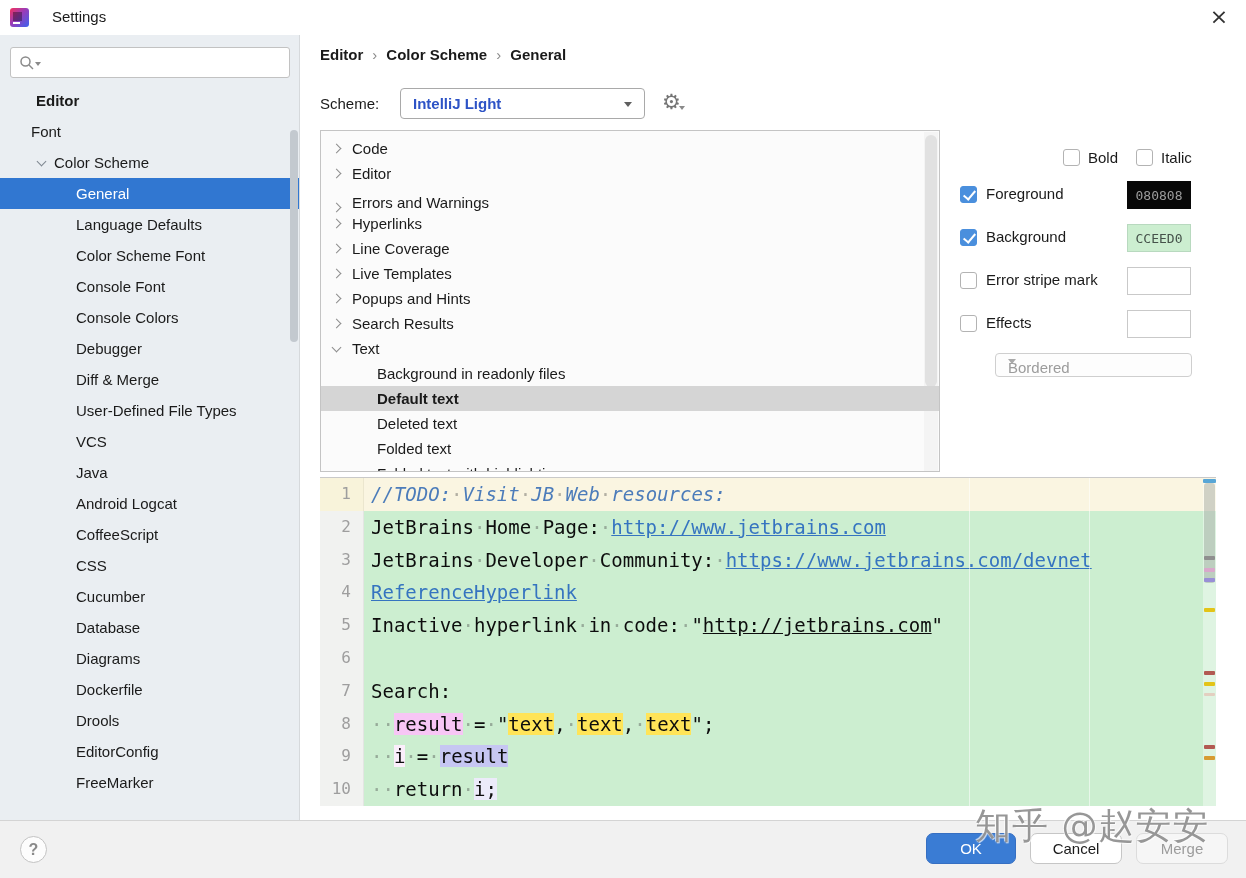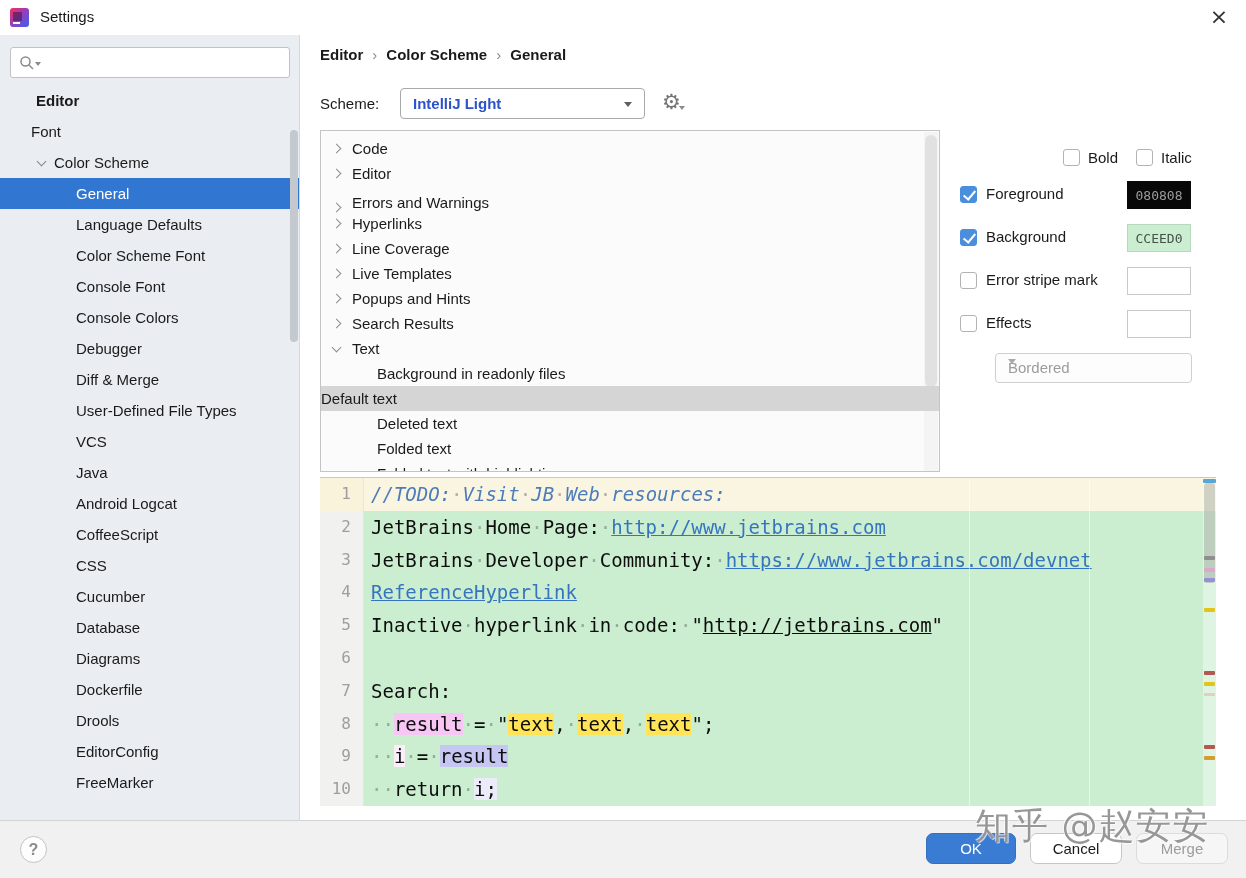--- a/index.html
+++ b/index.html
@@ -6,21 +6,21 @@
   html,body { width:1246px; height:878px; overflow:hidden; background:#fff;
     font-family:"Liberation Sans", sans-serif; color:#1a1a1a; }
 
   
   #titlebar { position:absolute; left:0; top:0; width:1246px; height:35px; background:#fff; }
   #app-icon { position:absolute; left:10px; top:8px; width:19px; height:19px; border-radius:3px;
     background:linear-gradient(135deg,#f4305c 0%,#9a3cb8 45%,#3b62f0 100%); }
   #app-icon::after { content:''; position:absolute; left:3px; bottom:3px; width:7px; height:2px; background:#fff; }
   #app-icon::before { content:''; position:absolute; left:3px; top:4px; width:9px; height:9px;
     background:rgba(0,0,0,0.35); }
-  #win-title { position:absolute; left:40px; top:8px; font-size:15px; }
+  #win-title { position:absolute; left:52px; top:8px; font-size:15px; }
   #close-btn { position:absolute; right:14px; top:4px; width:26px; height:26px; font-size:22px;
     line-height:26px; text-align:center; color:#333; font-family:"DejaVu Sans", sans-serif; cursor:pointer; }
 
   
   #sidebar { position:absolute; left:0; top:35px; width:300px; height:785px; background:#eaeef2;
     border-right:1px solid #d6d9dc; overflow:hidden; }
   #search-box { position:absolute; left:10px; top:12px; width:280px; height:31px; background:#fff;
     border:1px solid #c2c2c2; border-radius:3px; }
   #search-box input { position:absolute; left:34px; top:1px; width:240px; height:27px; border:none;
     outline:none; font-size:14px; font-family:"Liberation Sans",sans-serif; }
@@ -77,21 +77,21 @@
 
   
   .cb { position:absolute; width:17px; height:17px; background:#fff; border:1px solid #b3b3b3;
     border-radius:3px; cursor:pointer; }
   .cb.checked { background:#4a8fdd; border-color:#4a8fdd; }
   .cb.checked::after { content:''; position:absolute; left:5px; top:1px; width:5px; height:10px;
     border:solid #fff; border-width:0 2px 2px 0; transform:rotate(40deg); }
   .cb-label { position:absolute; font-size:15px; }
   .swatch { position:absolute; left:1127px; width:64px; height:28px; font-family:"DejaVu Sans Mono",monospace;
     font-size:13px; text-align:center; line-height:28px; cursor:pointer; }
-  #effects-combo { position:absolute; left:995px; top:353px; width:197px; height:30px; background:#fdfdfd;
+  #effects-combo { position:absolute; left:995px; top:353px; width:197px; height:24px; background:#fdfdfd;
     border:1px solid #cfcfcf; border-radius:4px; }
   #effects-combo span { position:absolute; left:12px; top:5px; font-size:15px; color:#9c9c9c; }
   #effects-combo .sel-arr { border-top-color:#a9a9a9; }
 
   
   #codepanel { position:absolute; left:320px; top:477px; width:896px; height:329px; border-top:1px solid #c9c9c9;
     overflow:hidden; }
   .code-line { position:relative; height:32.8px; display:flex; font-family:"DejaVu Sans Mono",monospace;
     font-size:19px; line-height:32.8px; white-space:pre; }
   .code-line.cream { background:#faf5e1; }
@@ -254,21 +254,21 @@
         <span class="chev"></span>
         <span class="lbl">Search Results</span>
       </div>
       <div class="tree-row" style="padding-left: 12px;">
         <span class="chev down"></span>
         <span class="lbl">Text</span>
       </div>
       <div class="tree-row" style="padding-left: 56px;">
         <span class="lbl">Background in readonly files</span>
       </div>
-      <div class="tree-row sel" style="">
+      <div class="tree-row sel" style="padding-left: 56px; font-weight: bold;">
         <span class="lbl">Default text</span>
       </div>
       <div class="tree-row" style="padding-left: 56px;">
         <span class="lbl">Deleted text</span>
       </div>
       <div class="tree-row" style="padding-left: 56px;">
         <span class="lbl">Folded text</span>
       </div>
       <div class="tree-row" style="padding-left: 56px;">
         <span class="lbl">Folded text with highlighting</span>

